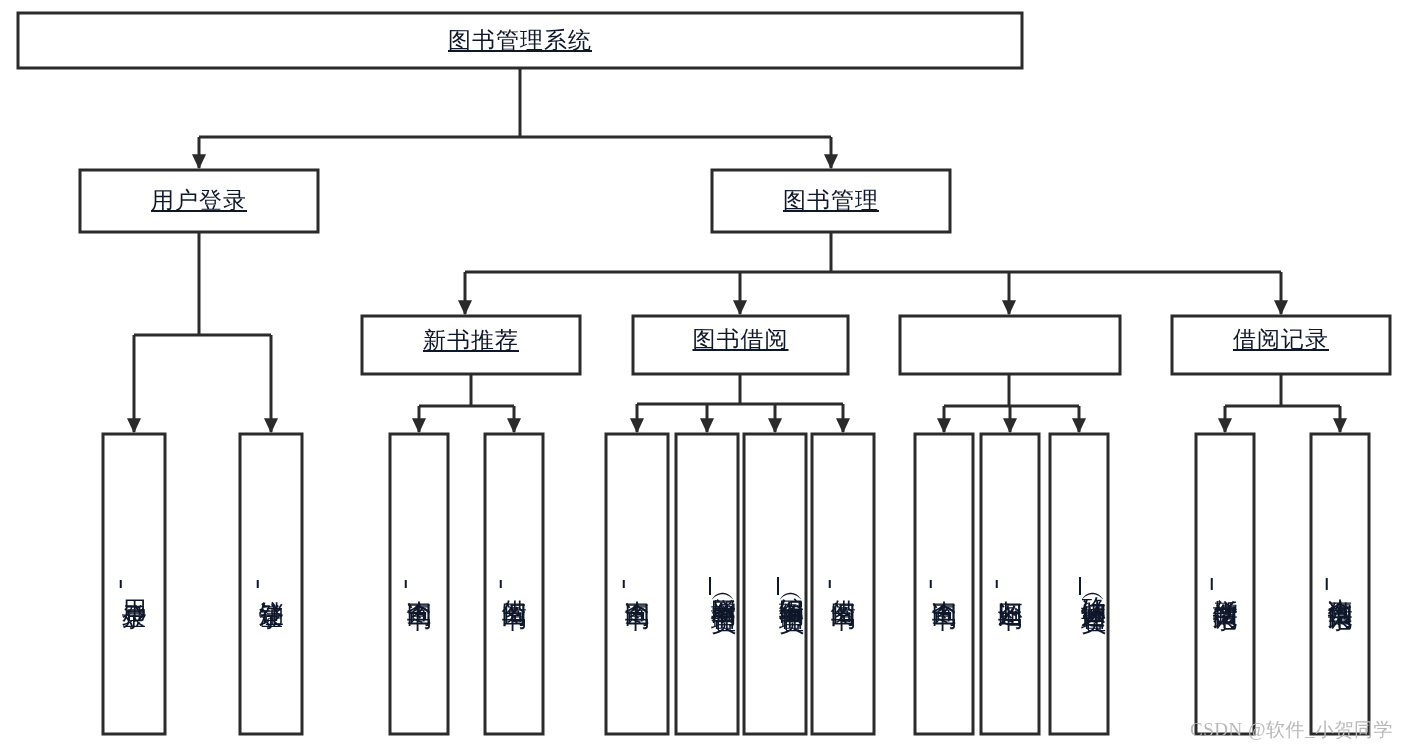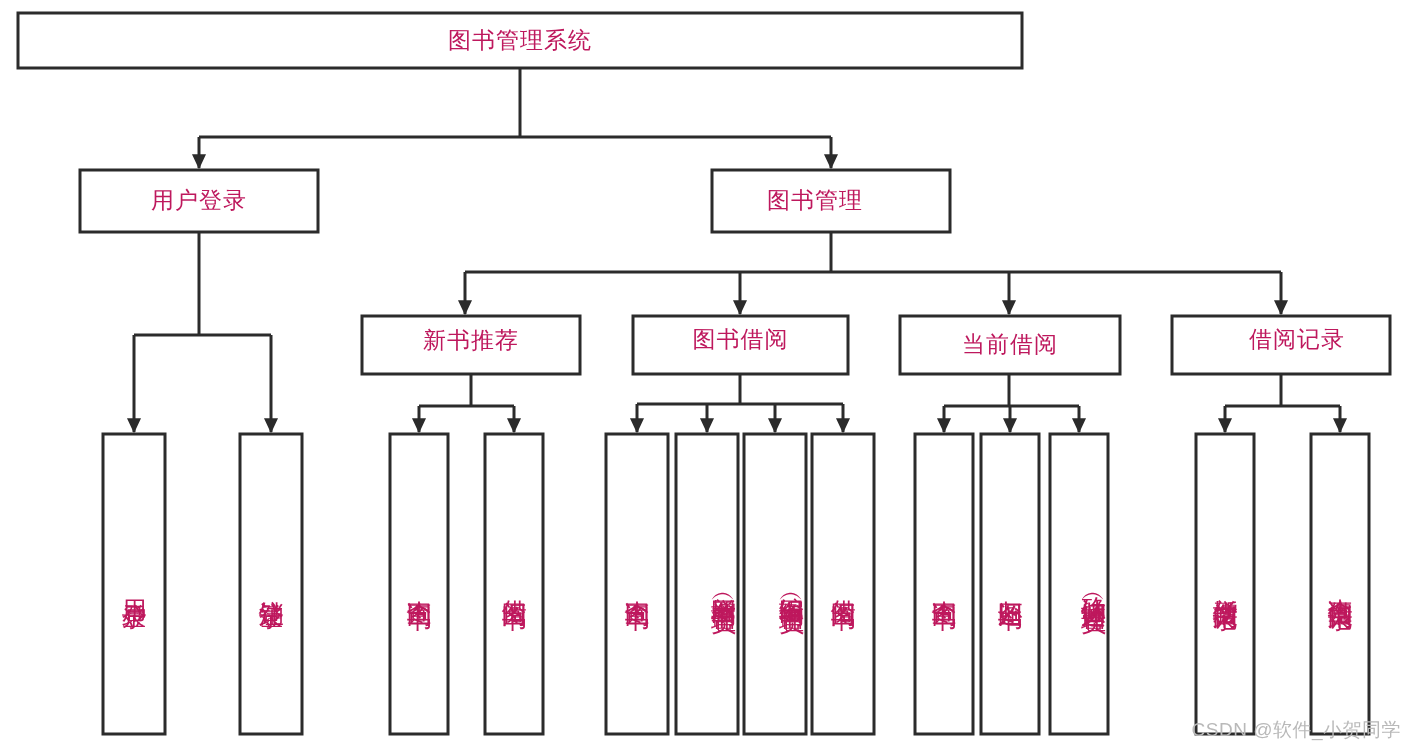--- a/index.html
+++ b/index.html
@@ -5,28 +5,28 @@
   html,body{margin:0;padding:0;background:#ffffff;}
   body{width:1405px;height:747px;overflow:hidden;
        font-family:"Liberation Sans","DejaVu Sans",sans-serif;}
   #canvas{position:relative;width:1405px;height:747px;background:#fff;}
   svg.diagram{position:absolute;left:0;top:0;width:1405px;height:747px;}
   .node-box{fill:#ffffff;stroke:#2b2b2b;stroke-width:3;}
   .conn{stroke:#2b2b2b;stroke-width:3;fill:none;}
   .arrow-head{fill:#2b2b2b;stroke:none;}
 
   .label{position:absolute;display:flex;align-items:center;justify-content:center;
-         color:#be185d;text-align:right;box-sizing:border-box;pointer-events:none;}
+         color:#0f172a;text-align:right;box-sizing:border-box;pointer-events:none;text-decoration:underline;}
   .label.h{font-size:23px;line-height:1.1;letter-spacing:1px;}
   .label.v{writing-mode:vertical-rl;text-orientation:upright;
            font-size:25px;line-height:1.18;letter-spacing:2px;
            align-items:flex-start;justify-content:center;}
   .label.v.mid{align-items:center;}
-  .watermark{position:absolute;right:4px;bottom:4px;font-size:19px;color:#b9b9b9;
-             letter-spacing:0.5px;white-space:nowrap;}
+  .watermark{position:absolute;right:12px;bottom:4px;font-size:19px;color:#b9b9b9;
+             letter-spacing:0.5px;white-space:nowrap;font-family:Liberation Serif, serif;}
 </style>
 </head>
 <body>
 
 <div id="canvas">
 
   <svg class="diagram" viewBox="0 0 1405 747">
     <defs>
       <marker id="arw" viewBox="0 0 12 12" refX="10.5" refY="6" markerWidth="5.2" markerHeight="5.2" orient="auto-start-reverse">
         <path d="M0,0.6 L11.5,6 L0,11.4 z" class="arrow-head"></path>
@@ -97,26 +97,25 @@
 
     <path class="conn" d="M1281,374 L1281,406"></path>
     <path class="conn" d="M1225,406 L1340,406"></path>
     <path class="conn" d="M1225,406 L1225,432" marker-end="url(#arw)"></path>
     <path class="conn" d="M1340,406 L1340,432" marker-end="url(#arw)"></path>
   </svg>
 
   <div class="label h" style="left:18px;top:13px;width:1004px;height:55px;">图书管理系统</div>
 
   <div class="label h" style="left:80px;top:170px;width:238px;height:62px;">用户登录</div>
-  <div class="label h" style="left:696px;top:170px;width:238px;height:62px;">图书管理</div>
+  <div class="label h" style="left:712px;top:170px;width:238px;height:62px;">图书管理</div>
 
   <div class="label h" style="left:362px;top:316px;width:218px;height:50px;">新书推荐</div>
   <div class="label h" style="left:633px;top:316px;width:215px;height:48px;">图书借阅</div>
-  <div class="label h" style="left:900px;top:316px;width:220px;height:58px;">当前借阅</div>
-  <div class="label h" style="left:1172px;top:316px;width:218px;height:48px;margin-left:16px;">借阅记录</div>
+  <div class="label h" style="left:1172px;top:316px;width:218px;height:48px;">借阅记录</div>
 
   <div class="label v mid" style="left:103px;top:434px;width:62px;height:300px;">用户登录</div>
   <div class="label v mid" style="left:240px;top:434px;width:62px;height:300px;">注销登录</div>
 
   <div class="label v mid" style="left:390px;top:434px;width:58px;height:300px;">查询图书</div>
   <div class="label v mid" style="left:485px;top:434px;width:58px;height:300px;">借阅图书</div>
 
   <div class="label v mid" style="left:606px;top:434px;width:62px;height:300px;">查询图书</div>
   <div class="label v" style="left:676px;top:440px;width:62px;height:292px;">新增图书（管理员）</div>
   <div class="label v" style="left:744px;top:440px;width:62px;height:292px;">编辑图书（管理员）</div>

